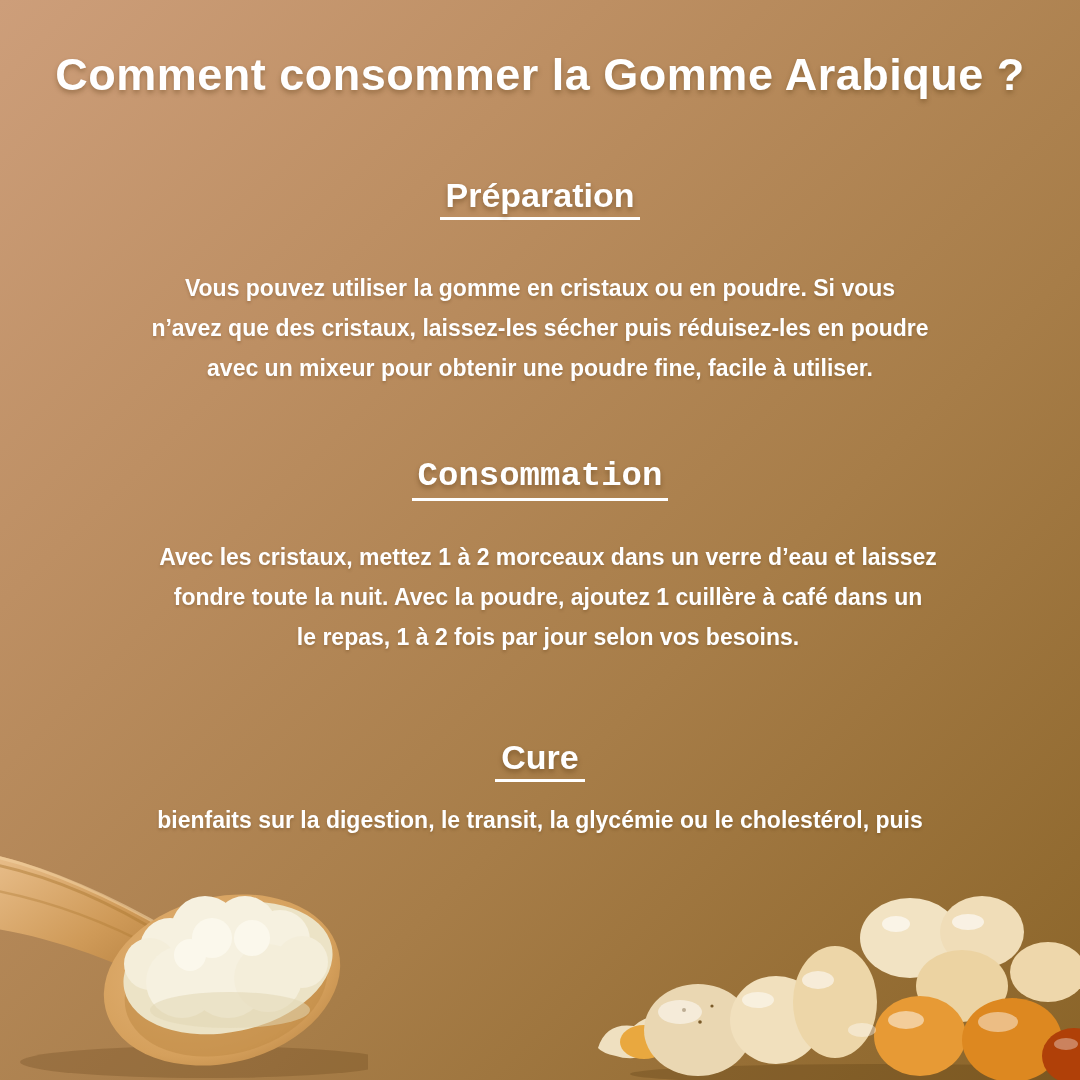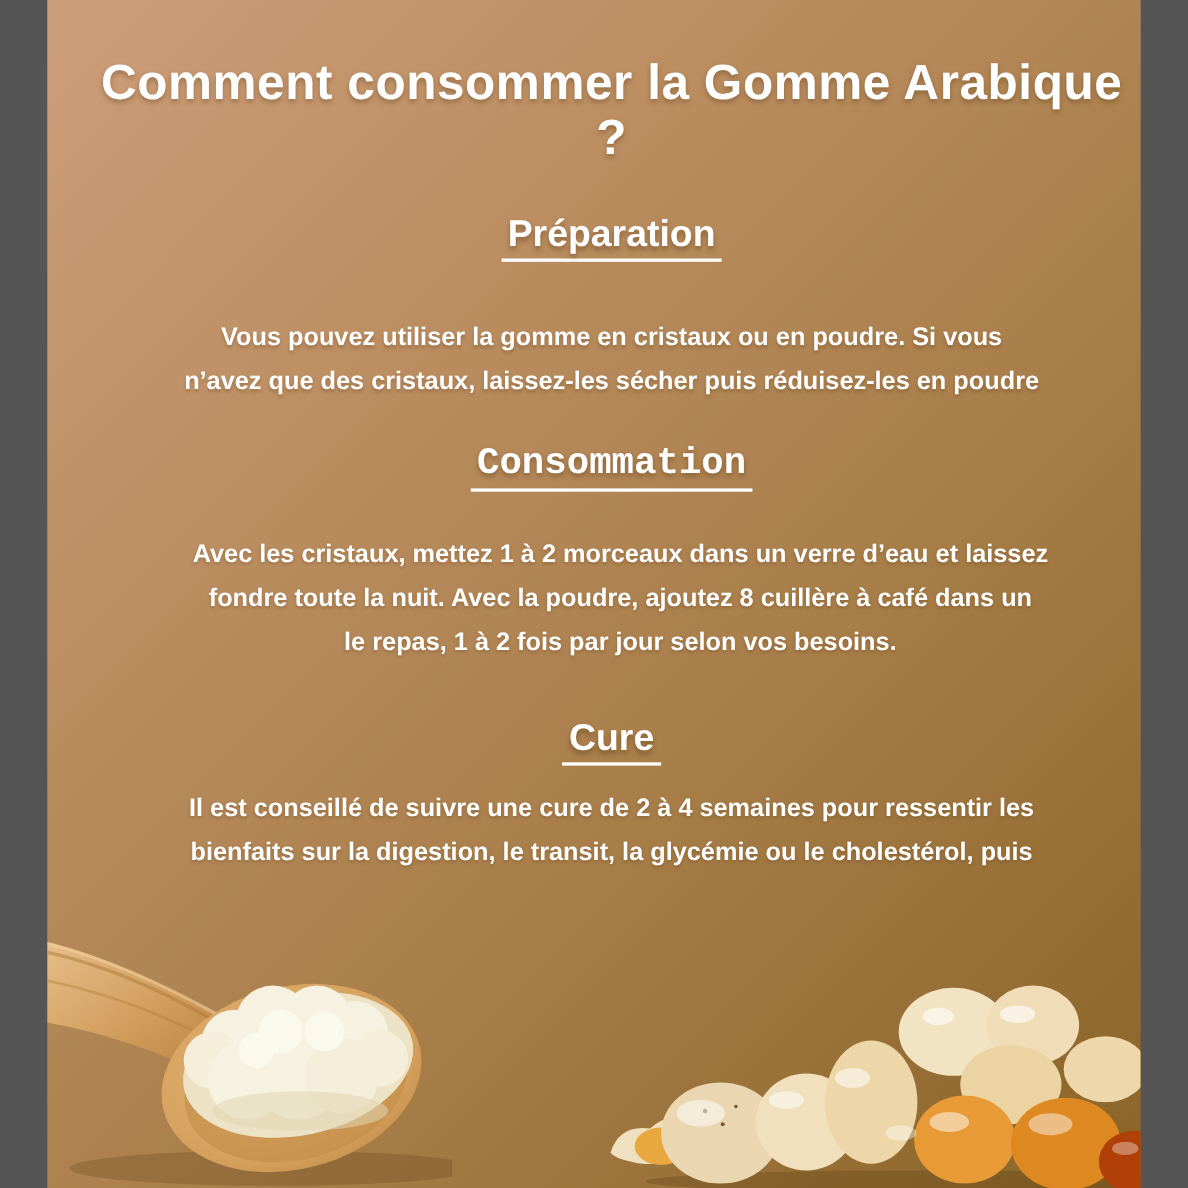--- a/index.html
+++ b/index.html
@@ -1,44 +1,44 @@
 <!DOCTYPE html>
 <html><head>
 <meta charset="utf-8">
 <style>
   html,body{margin:0;padding:0;background:#555;}
   .canvas{
     position:relative;
-    width:962px;height:1080px;
+    width:1080px;height:1080px;
     overflow:hidden;
     margin:0 auto;
     background:linear-gradient(135deg,#cd9e7a 0%,#bd8f63 28%,#a77d48 62%,#8a6428 100%);
     font-family:"Liberation Sans",sans-serif;
     color:#ffffff;
     text-align:center;
-    padding-left:32px;
   }
   .title{
     padding-top:50px;
     font-size:45px;
     line-height:50px;
     font-weight:700;
     letter-spacing:.5px;
     text-shadow:0 3px 5px rgba(75,45,10,.35);
   }
   .heading{
     font-size:34px;
     line-height:36px;
     font-weight:700;
     text-shadow:0 3px 5px rgba(75,45,10,.4);
   }
   .heading .u{
     display:inline-block;
     border-bottom:3px solid #ffffff;
     padding:0 6px 4px 6px;
+    margin-top:32px;
   }
   .para{
     font-size:23px;
     line-height:40px;
     font-weight:600;
     text-shadow:0 2px 3px rgba(75,45,10,.25);
   }
   .line{white-space:nowrap;}
   #h1{margin-top:45px;}
   #p1{margin-top:48px;}
@@ -56,36 +56,36 @@
 <div class="canvas">
 
   <div class="title">Comment consommer la Gomme Arabique ?</div>
 
   <div id="h1" class="heading">
     <span class="u">Préparation</span>
   </div>
   <div id="p1" class="para">
     <div class="line">Vous pouvez utiliser la gomme en cristaux ou en poudre. Si vous</div>
     <div class="line">n’avez que des cristaux, laissez-les sécher puis réduisez-les en poudre</div>
+    <div class="line">avec un mixeur pour obtenir une poudre fine, facile à utiliser.</div>
   </div>
 
   <div id="h2" class="heading">
     <span class="u">Consommation</span>
   </div>
   <div id="p2" class="para">
     <div class="line">Avec les cristaux, mettez 1 à 2 morceaux dans un verre d’eau et laissez</div>
-    <div class="line">fondre toute la nuit. Avec la poudre, ajoutez 8 cuillère à café dans un</div>
+    <div class="line">fondre toute la nuit. Avec la poudre, ajoutez 1 cuillère à café dans un</div>
     <div class="line">le repas, 1 à 2 fois par jour selon vos besoins.</div>
   </div>
 
   <div id="h3" class="heading">
     <span class="u">Cure</span>
   </div>
   <div id="p3" class="para">
-    <div class="line">Il est conseillé de suivre une cure de 2 à 4 semaines pour ressentir les</div>
     <div class="line">bienfaits sur la digestion, le transit, la glycémie ou le cholestérol, puis</div>
   </div>
 
   <div class="spoon-wrap">
     <svg width="368" height="240" viewBox="0 0 368 240">
       <defs>
         <linearGradient id="woodGrad" x1="0" y1="0" x2="1" y2="1">
           <stop offset="0" stop-color="#e9bf8c"></stop>
           <stop offset="0.55" stop-color="#cf9a58"></stop>
           <stop offset="1" stop-color="#b07a38"></stop>

